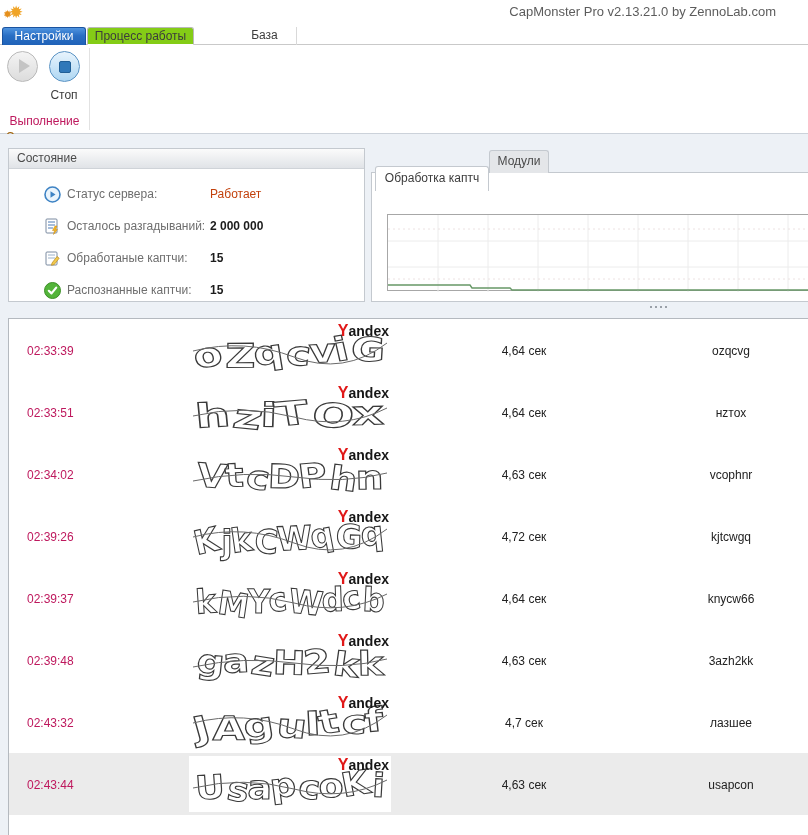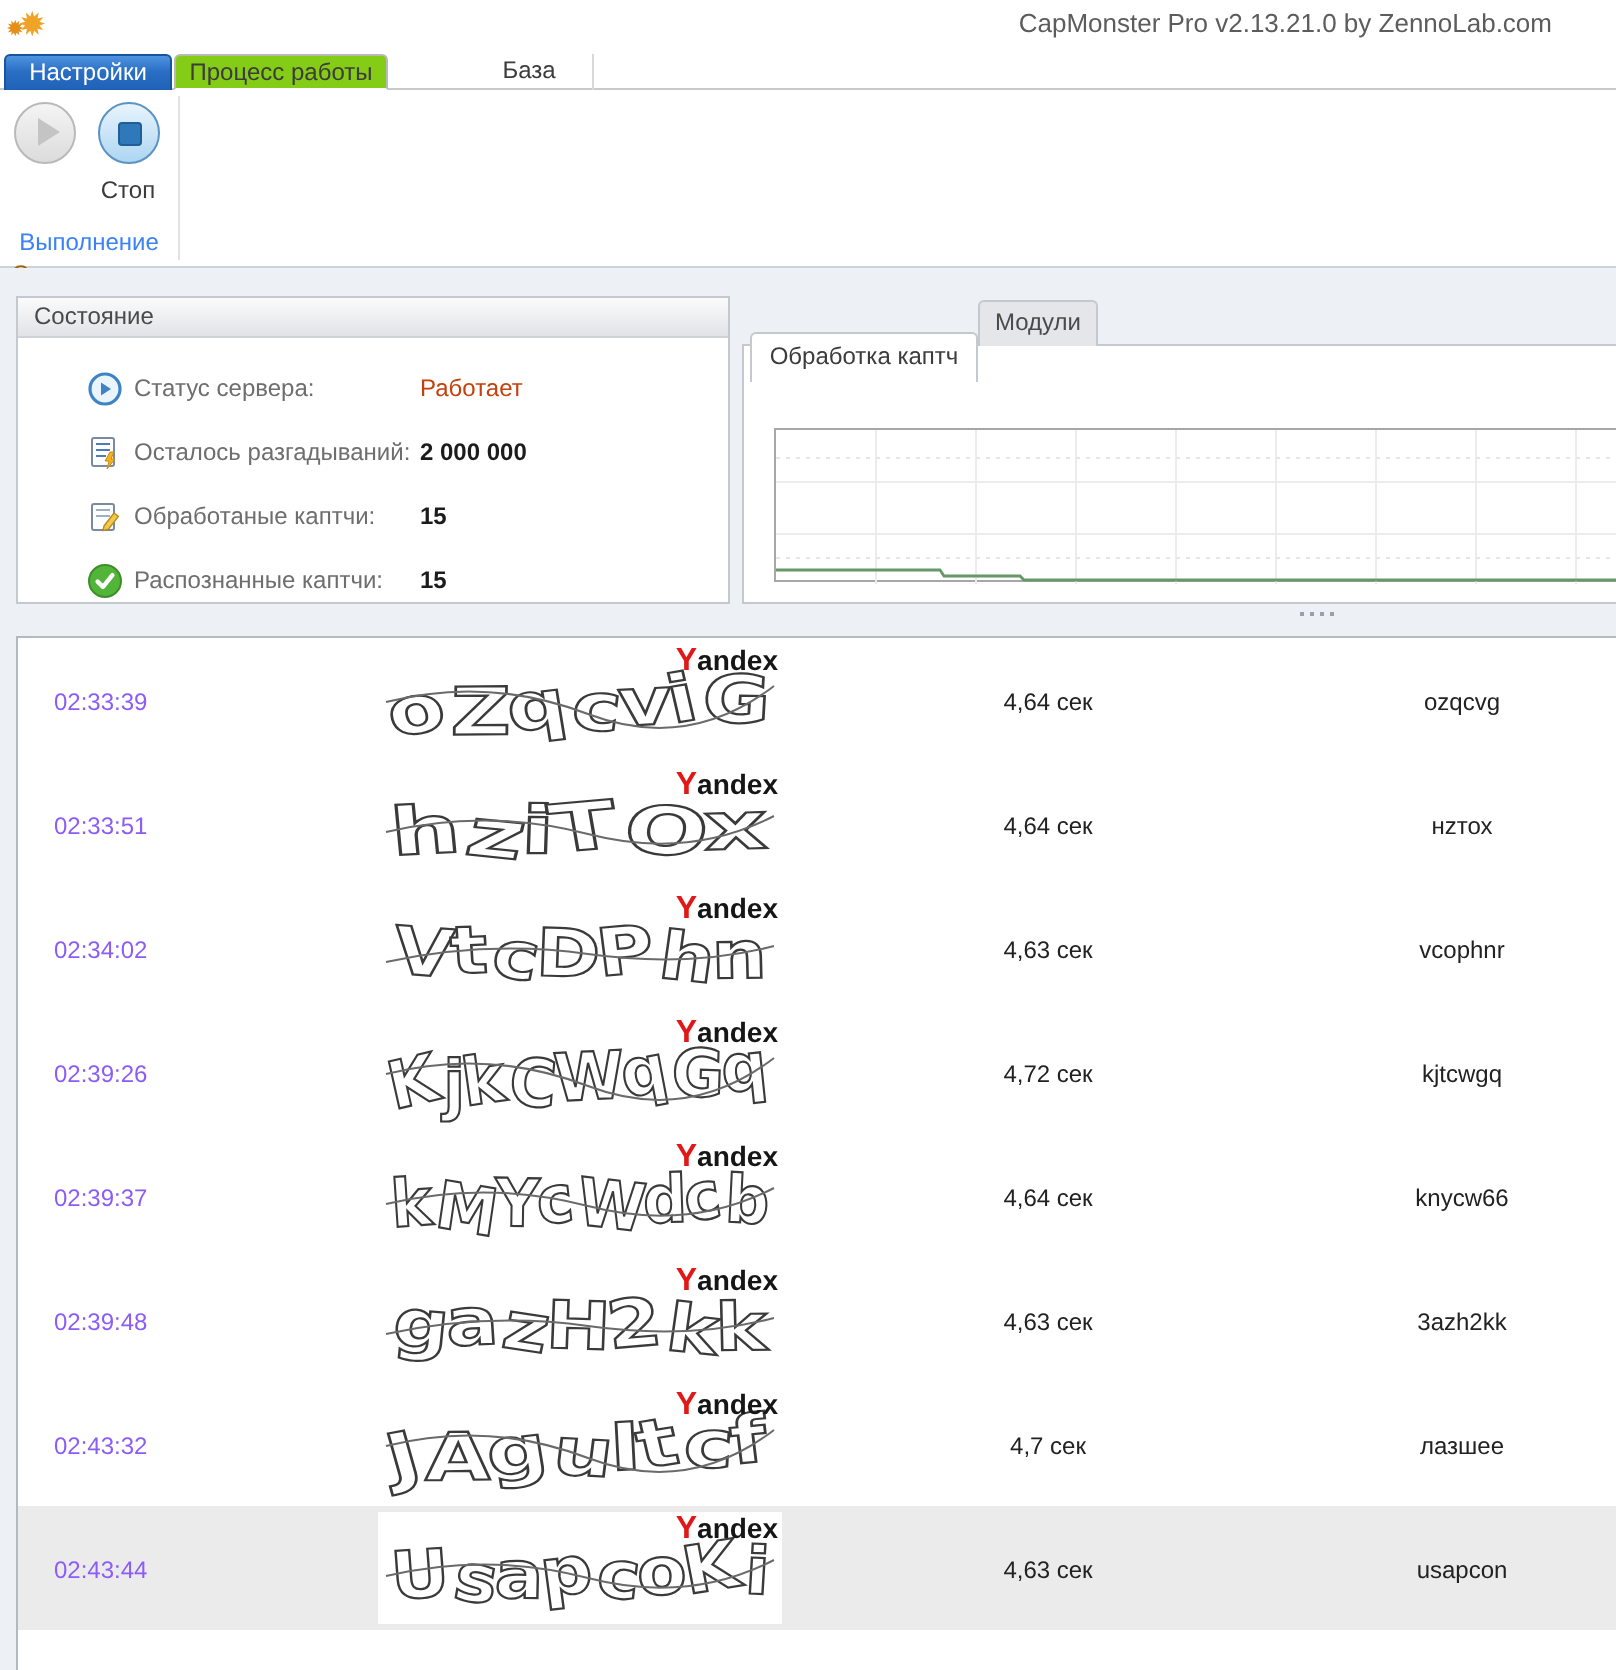--- a/index.html
+++ b/index.html
@@ -32,21 +32,21 @@
   .rb-btn .lbl { margin-top:6px; font-size:12px; }
   .btn-start .circ { background:linear-gradient(#f4f4f4,#dcdcdc); border:1px solid #b9b9b9; }
   .btn-start .glyph { position:absolute; left:11px; top:7px; width:0; height:0;
     border-left:11px solid #c4c4c4; border-top:7px solid transparent; border-bottom:7px solid transparent; }
   .btn-start .lbl { color:#a16207;margin-top:48px; }
   .btn-stop .circ { background:linear-gradient(#e8f4fd,#add6f2); border:1px solid #5a93c4; }
   .btn-stop .glyph { position:absolute; left:9px; top:9px; width:12px; height:12px; background:#2f78b9; border:1px solid #1f5e96; border-radius:2px; }
   .btn-stop .lbl { color:#3c3c3c; }
   .btn-start { left:2px; } .btn-stop { left:44px; }
   .rb-sep { position:absolute; left:89px; top:3px; bottom:3px; width:1px; background:#e2e2e2; }
-  .rb-group { position:absolute; left:0; width:89px; bottom:5px; text-align:center; color:#3b82f6; font-size:12px; }
+  .rb-group { position:absolute; left:0; width:89px; bottom:5px; text-align:center; color:#be185d; font-size:12px; }
 
   
   .main-bg { position:absolute; top:134px; left:0; width:808px; height:701px; background:#edf1f6; }
 
   
   .status-panel { position:absolute; left:8px; top:148px; width:357px; height:154px; background:#fff; border:1px solid #c4c9cf; }
   .status-panel .hdr { height:20px; background:linear-gradient(#fbfbfb,#e0e3e7); border-bottom:1px solid #cfd3d8;
     line-height:19px; padding-left:8px; color:#4a4a4a; }
   .status-items { padding-top:9px;margin-left:16px; }
   .st-item { height:32px; display:flex; align-items:center; padding-left:19px; }
@@ -67,21 +67,21 @@
 
   
   .splitter { position:absolute; left:650px; top:306px; display:flex; gap:3px; }
   .splitter i { width:2px; height:2px; background:#9aa0a8; display:block; }
 
   
   .cap-table { position:absolute; left:8px; top:318px; width:800px; height:517px; background:#fff;
     border-top:1px solid #b4b9bf; border-left:1px solid #b4b9bf; }
   .cap-row { position:relative; height:62px; width:100%; }
   .cap-row.selected { background:#ebebeb; }
-  .cell-time { position:absolute; left:18px; top:25px; color:#8b5cf6; }
+  .cell-time { position:absolute; left:18px; top:25px; color:#be185d; }
   .cell-img { position:absolute; left:180px; top:3px; width:202px; height:56px; background:#fff; }
   .cell-img svg { position:absolute; left:0; top:0; }
   .yandex-logo { position:absolute; right:2px; top:0px; font-size:14px; font-weight:bold; color:#161616; letter-spacing:0px; }
   .yandex-logo .y { color:#e01818; font-size:16px; }
   .cell-dur { position:absolute; left:420px; width:190px; top:25px; text-align:center; color:#222; }
   .cell-ans { position:absolute; left:637px; width:170px; top:25px; text-align:center; color:#222; }
 </style>
 </head>
 <body>
 

